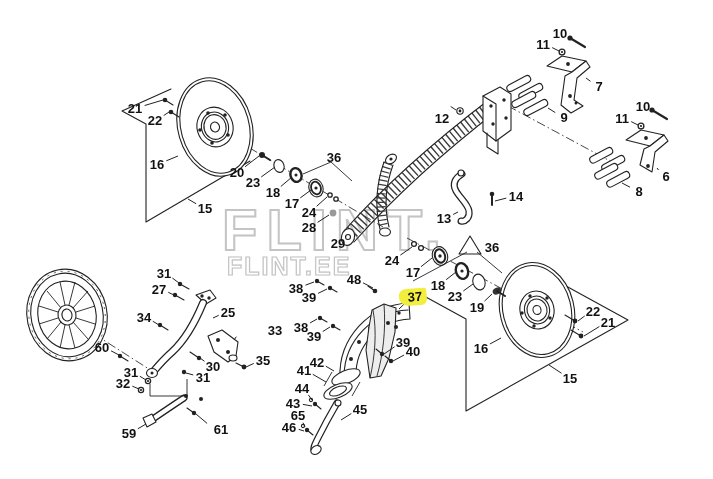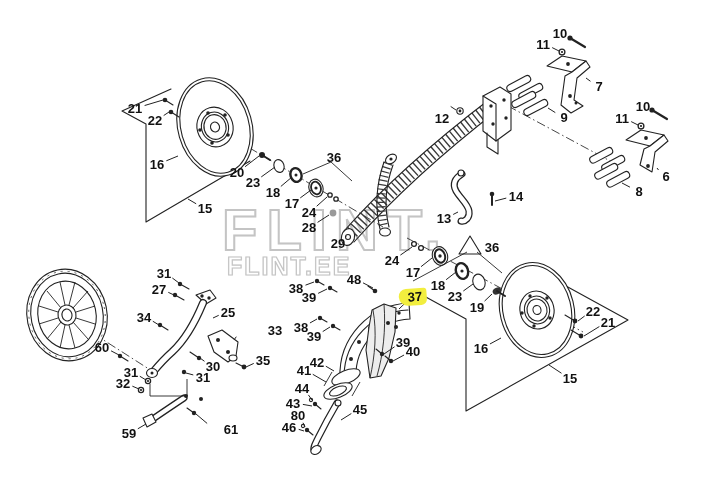--- a/index.html
+++ b/index.html
@@ -414,30 +414,30 @@
       <div class="lbl" style="left: 309px; top: 297px;">39</div>
       <div class="lbl" style="left: 301px; top: 327px;">38</div>
       <div class="lbl" style="left: 314px; top: 336px;">39</div>
       <div class="lbl hl" style="left: 413px; top: 297px;">37</div>
       <div class="lbl" style="left: 403px; top: 342px;">39</div>
       <div class="lbl" style="left: 413px; top: 351px;">40</div>
       <div class="lbl" style="left: 317px; top: 362px; text-align: right;">42</div>
       <div class="lbl" style="left: 304px; top: 370px;">41</div>
       <div class="lbl" style="left: 302px; top: 388px;">44</div>
       <div class="lbl" style="left: 293px; top: 403px;">43</div>
-      <div class="lbl" style="left: 298px; top: 415px;">80</div>
+      <div class="lbl" style="left: 298px; top: 415px;">65</div>
       <div class="lbl" style="left: 289px; top: 427px;">46</div>
       <div class="lbl" style="left: 360px; top: 409px;">45</div>
       <div class="lbl" style="left: 164px; top: 273px;">31</div>
       <div class="lbl" style="left: 159px; top: 289px;">27</div>
       <div class="lbl" style="left: 144px; top: 317px;">34</div>
       <div class="lbl" style="left: 228px; top: 312px;">25</div>
       <div class="lbl" style="left: 243px; top: 330px; margin-left: 32px;">33</div>
       <div class="lbl" style="left: 102px; top: 347px;">60</div>
       <div class="lbl" style="left: 213px; top: 366px;">30</div>
       <div class="lbl" style="left: 131px; top: 372px;">31</div>
       <div class="lbl" style="left: 203px; top: 377px;">31</div>
       <div class="lbl" style="left: 123px; top: 383px;">32</div>
       <div class="lbl" style="left: 263px; top: 360px;">35</div>
       <div class="lbl" style="left: 129px; top: 433px;">59</div>
-      <div class="lbl" style="left: 215px; top: 429px; padding-left: 32px;">61</div>
+      <div class="lbl" style="left: 205px; top: 429px; padding-left: 32px;">61</div>
     </div>
 </div>
 
 </body></html>

